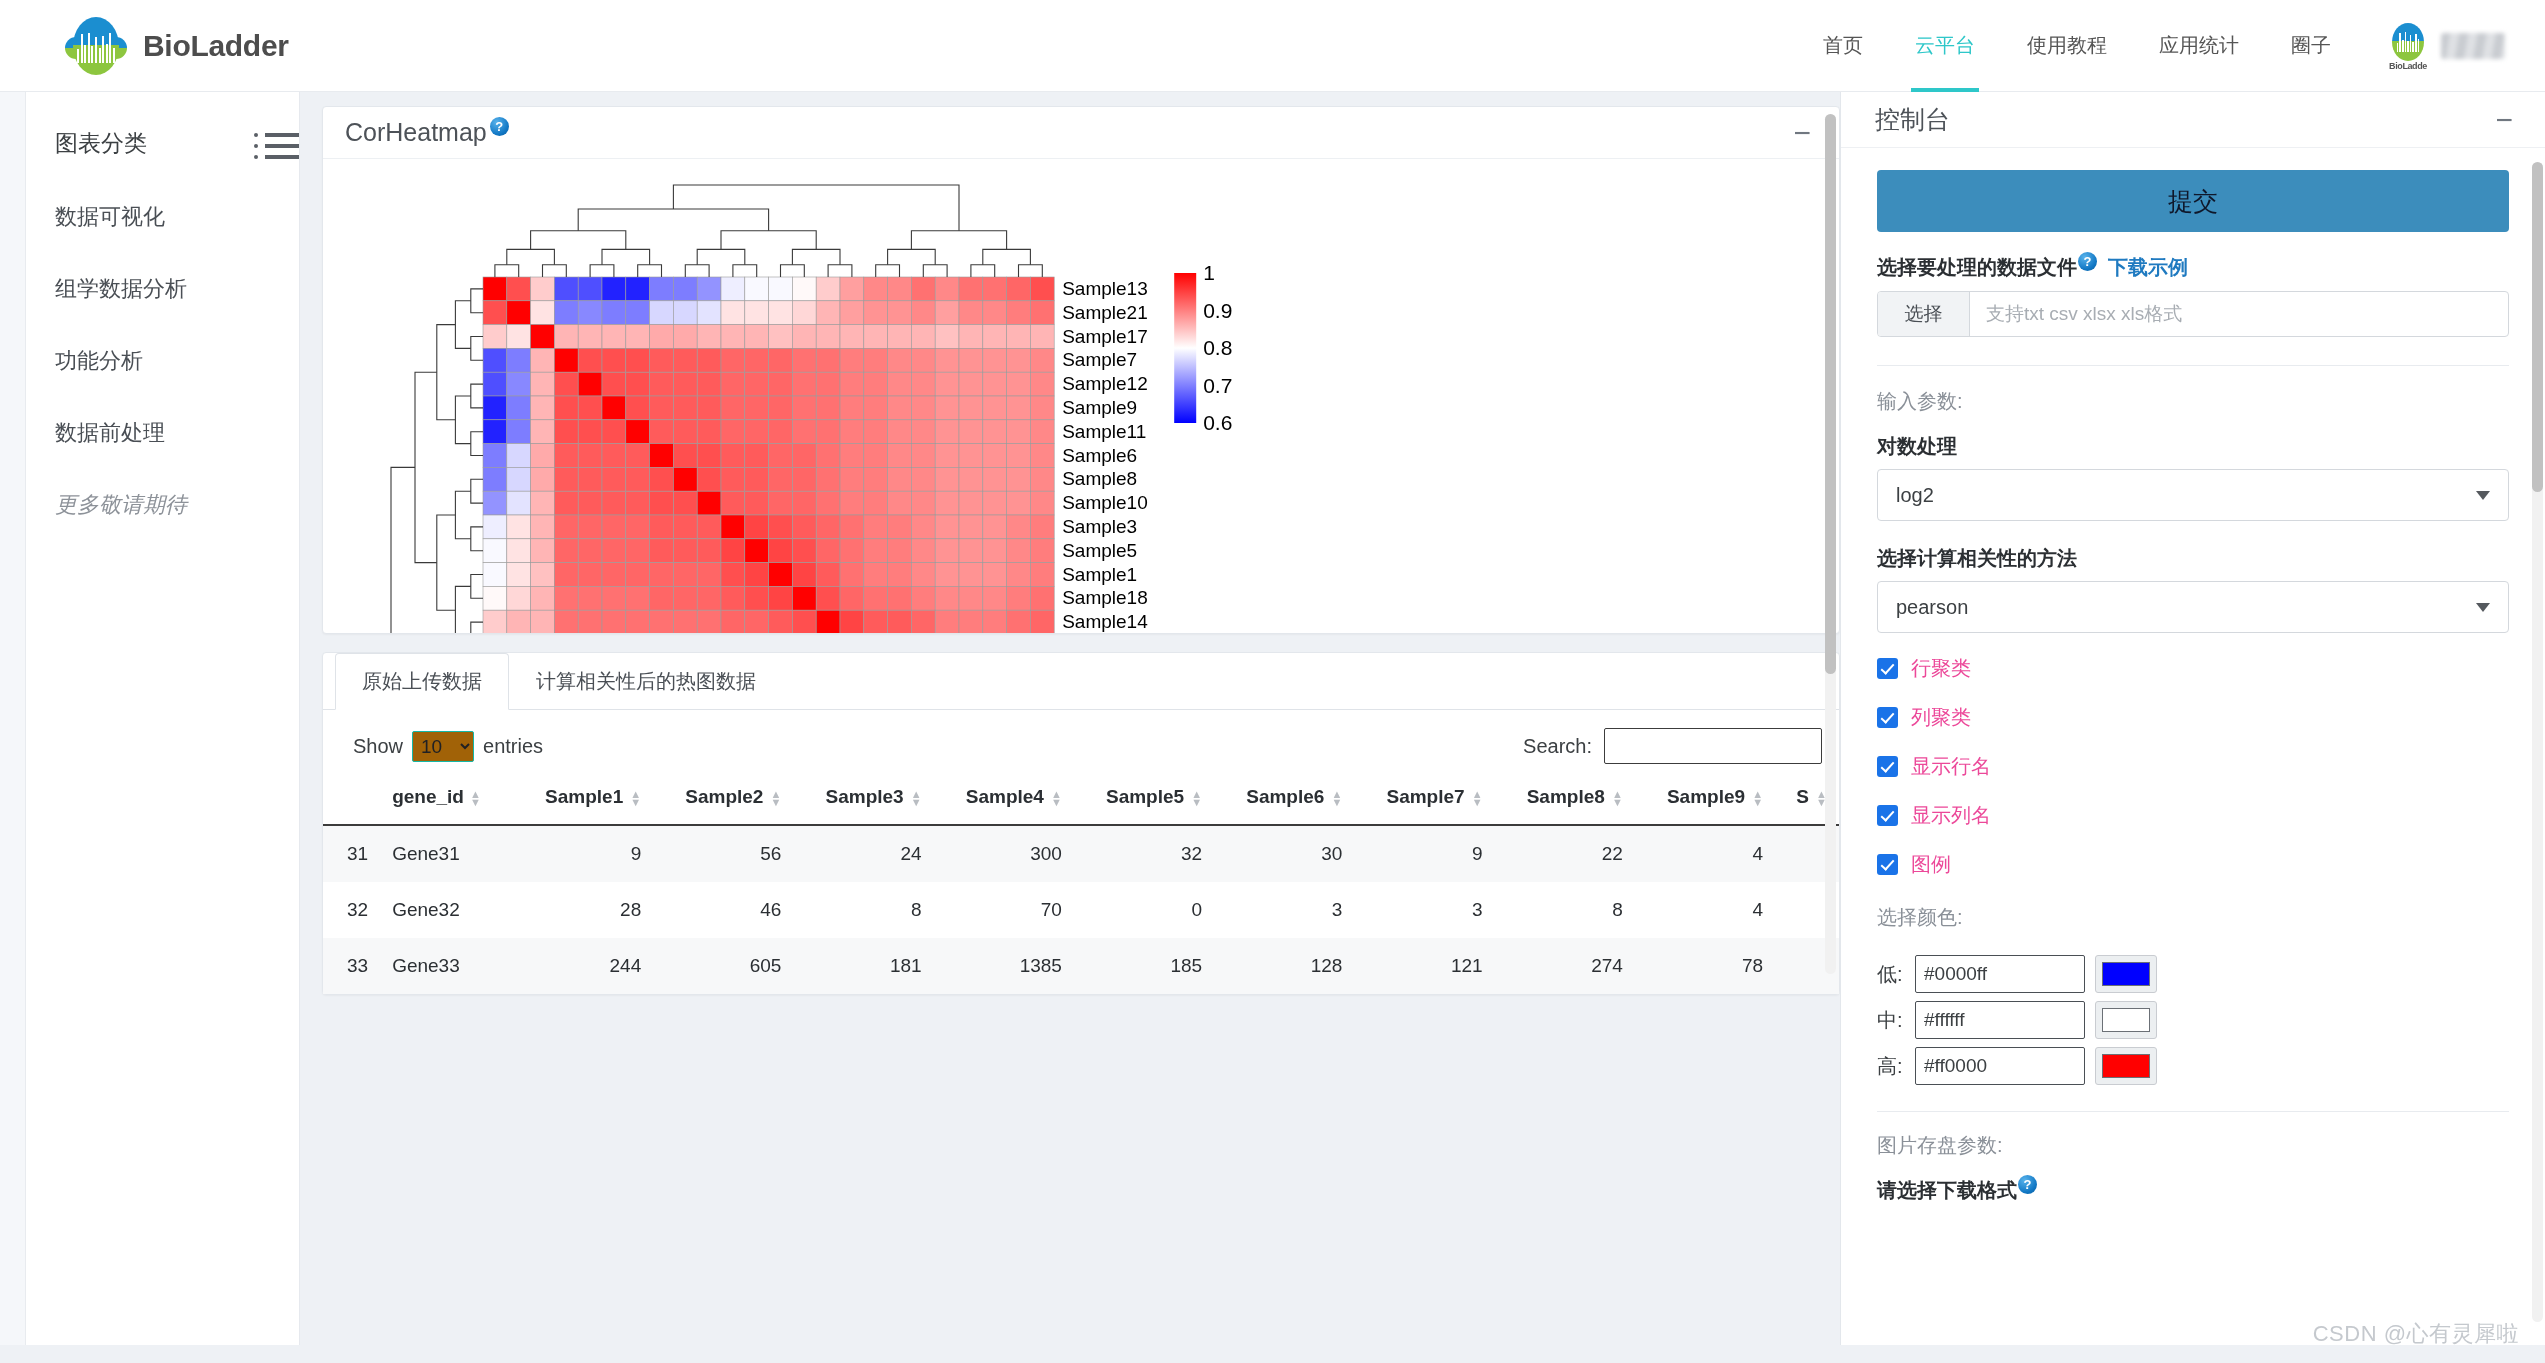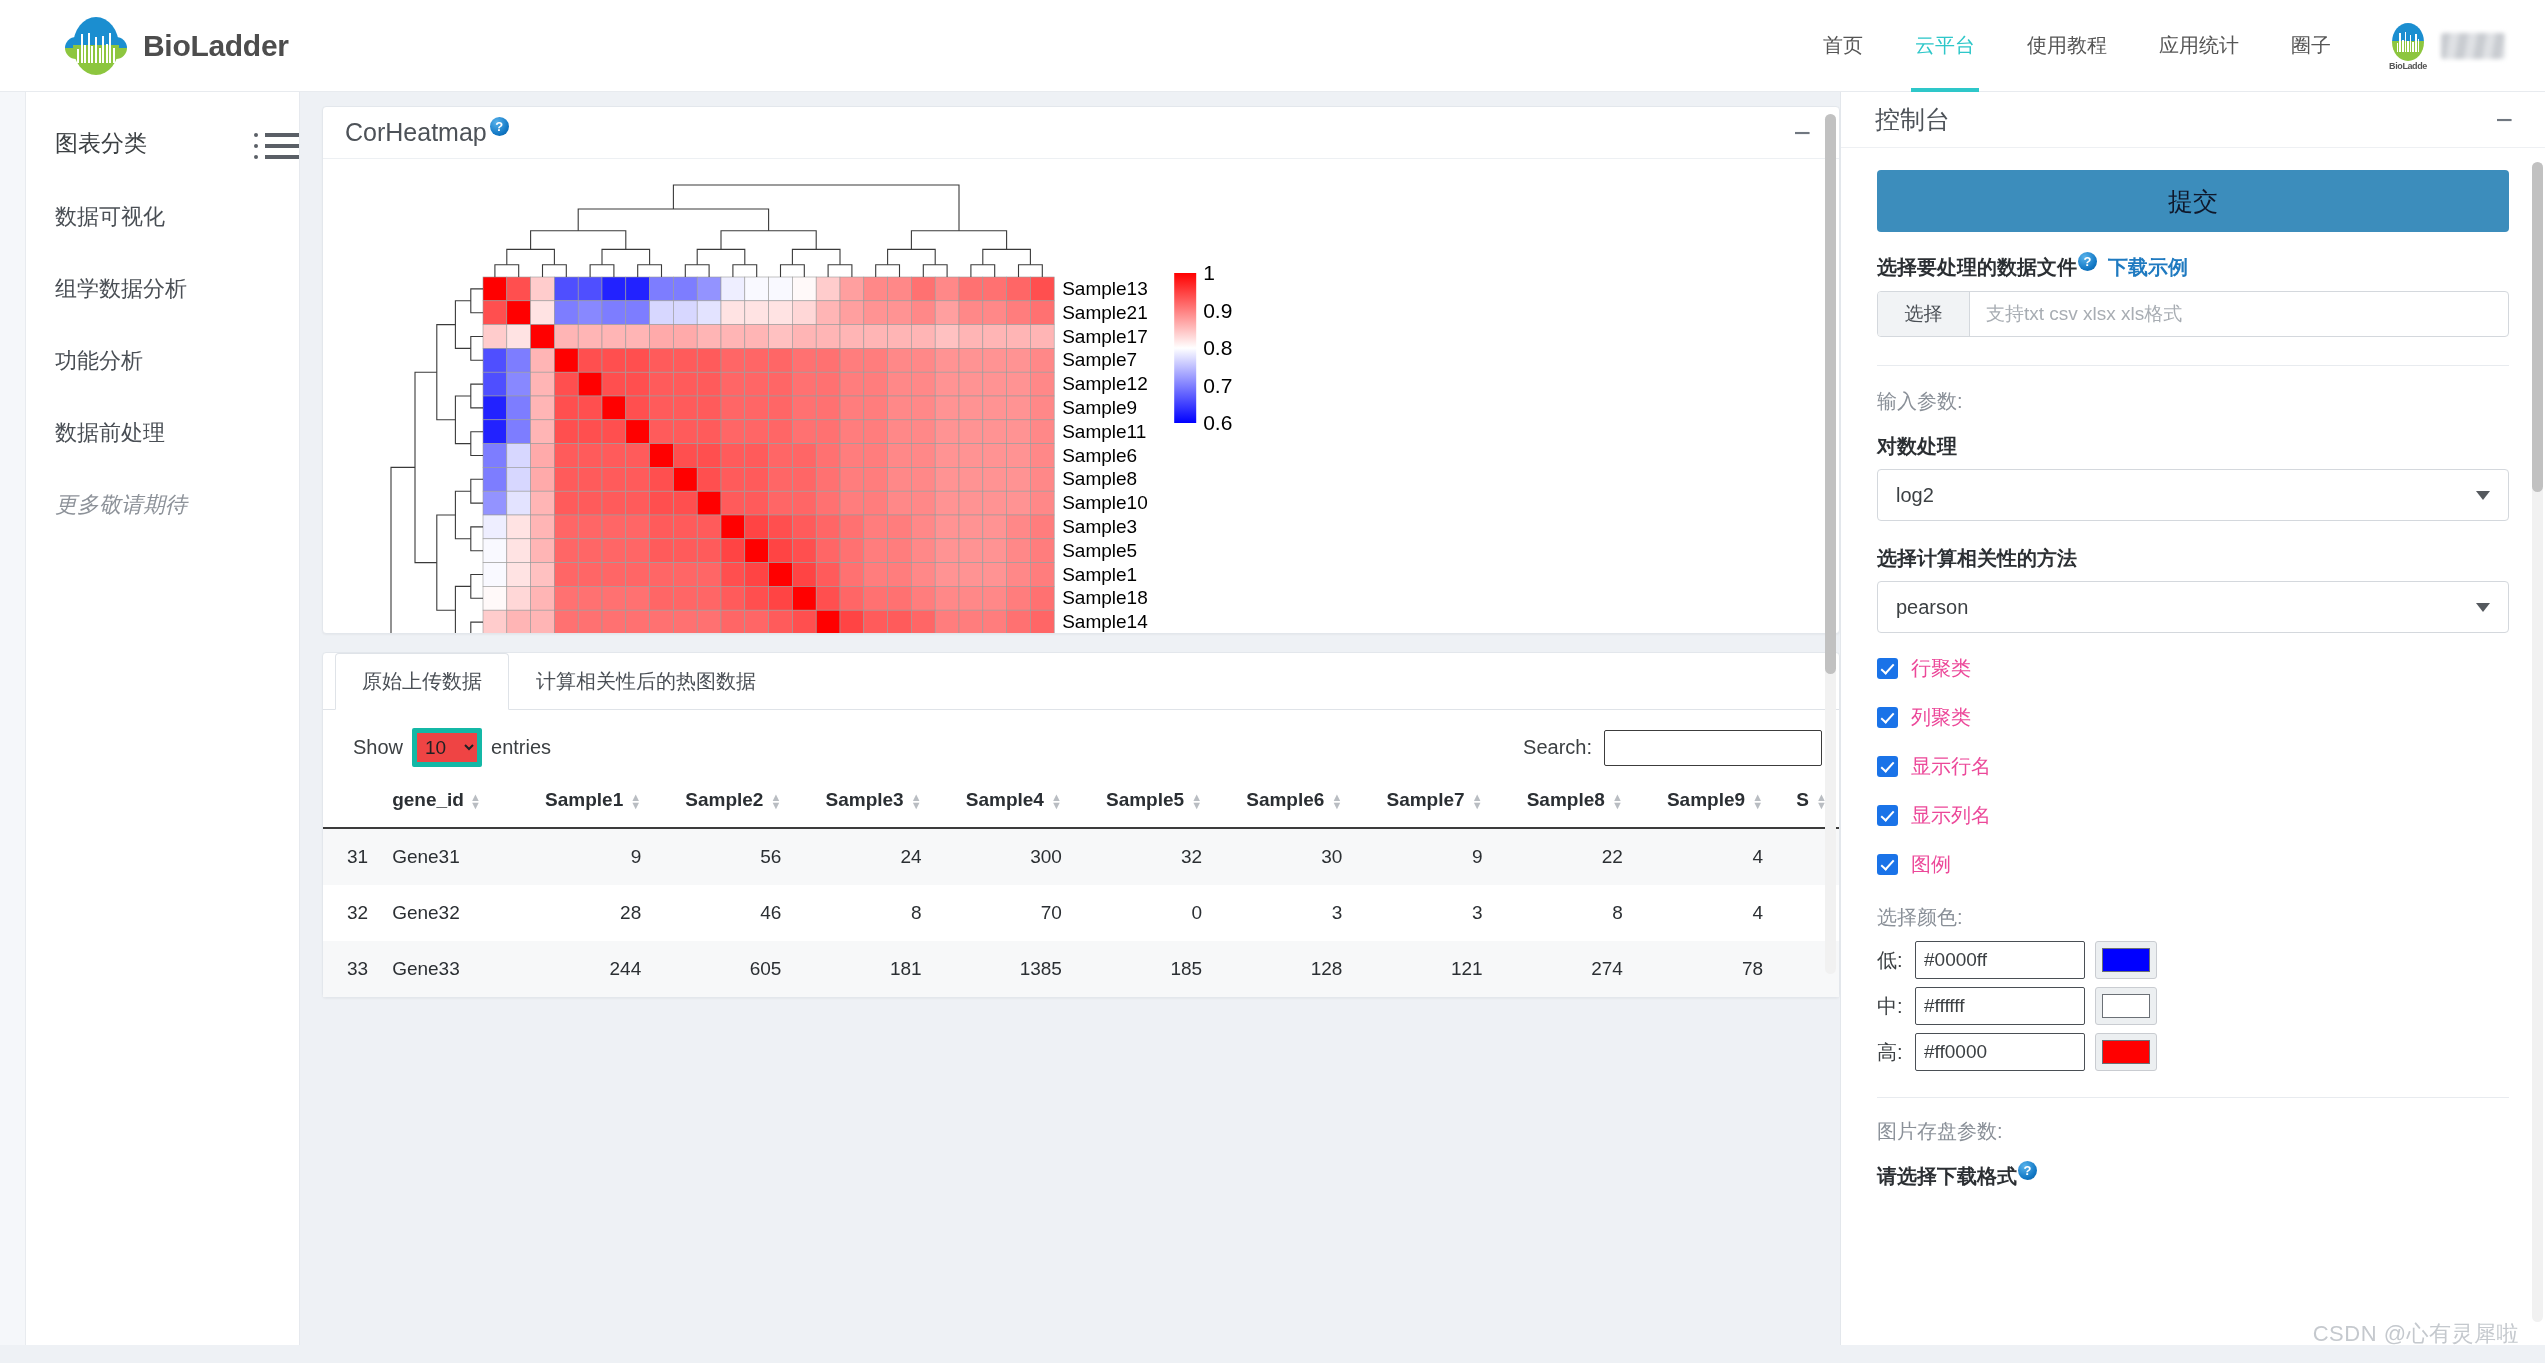--- a/index.html
+++ b/index.html
@@ -123,22 +123,22 @@
   .tbl-card { margin-top:18px; height:auto; }
   .tabs { display:flex; border-bottom:1px solid #dfe3e8; padding-left:12px; }
   .tab {
     padding:14px 26px; font-size:20px; color:#4a4f55; cursor:pointer;
     border:1px solid transparent; border-bottom:none; margin-bottom:-1px; border-radius:4px 4px 0 0;
   }
   .tab.active { background:#fff; border-color:#dfe3e8; border-bottom:1px solid #fff; }
   .tbl-tools { display:flex; align-items:center; justify-content:space-between; padding:18px 17px 8px 30px; }
   .show-entries { font-size:20px; color:#3c4043; display:flex; align-items:center; gap:9px; }
   .show-select {
-    font-size:19px; padding:3px 4px; border:5px solid #14b8a6; border-radius:2px;
-    background:#ef4444; color:#202124; font-family:inherit;
+    font-size:19px; padding:3px 4px; border:1px solid #14b8a6; border-radius:2px;
+    background:#a16207; color:#202124; font-family:inherit;
   }
   .search-box { font-size:20px; color:#3c4043; display:flex; align-items:center; gap:12px; }
   .search-input {
     width:218px; height:36px; border:1px solid #3c3c3c; border-radius:2px;
     padding:0 8px; font-size:18px; font-family:inherit; outline:none;
   }
   table { width:100%; border-collapse:collapse; font-size:19px; }
   thead th {
     font-weight:bold; color:#2b2f33; padding:14px 12px 16px 12px;
     text-align:right; white-space:nowrap; border-bottom:2px solid #3c3c3c;
@@ -1135,21 +1135,21 @@
       </div>
       <div class="chk-row">
         <span class="chk"></span>
         <span class="chk-label">显示列名</span>
       </div>
       <div class="chk-row">
         <span class="chk"></span>
         <span class="chk-label">图例</span>
       </div>
 
-      <div class="grp-label" style="margin-top:26px;margin-bottom:10px">选择颜色:</div>
+      <div class="grp-label" style="margin-top:26px;margin-bottom:24px">选择颜色:</div>
 
       <div class="color-row">
         <span class="color-lbl">低:</span>
         <input class="color-input" value="#0000ff" style="">
         <span class="swatch-wrap">
             <span class="swatch" id="sw-low" style="background: rgb(0, 0, 255);"></span>
           </span>
       </div>
       <div class="color-row">
         <span class="color-lbl">中:</span>

